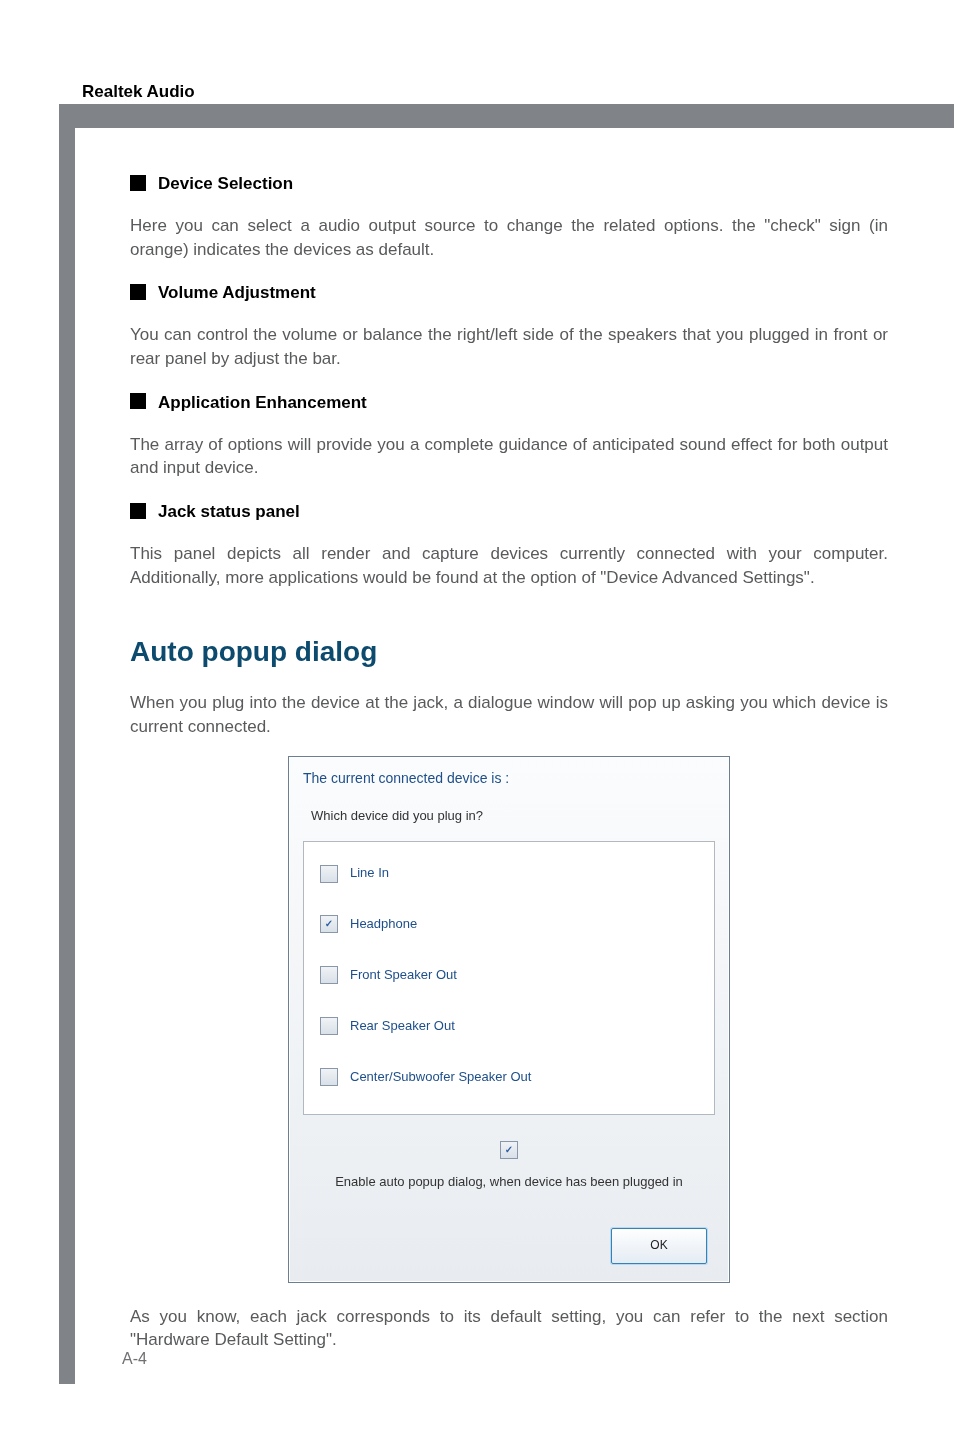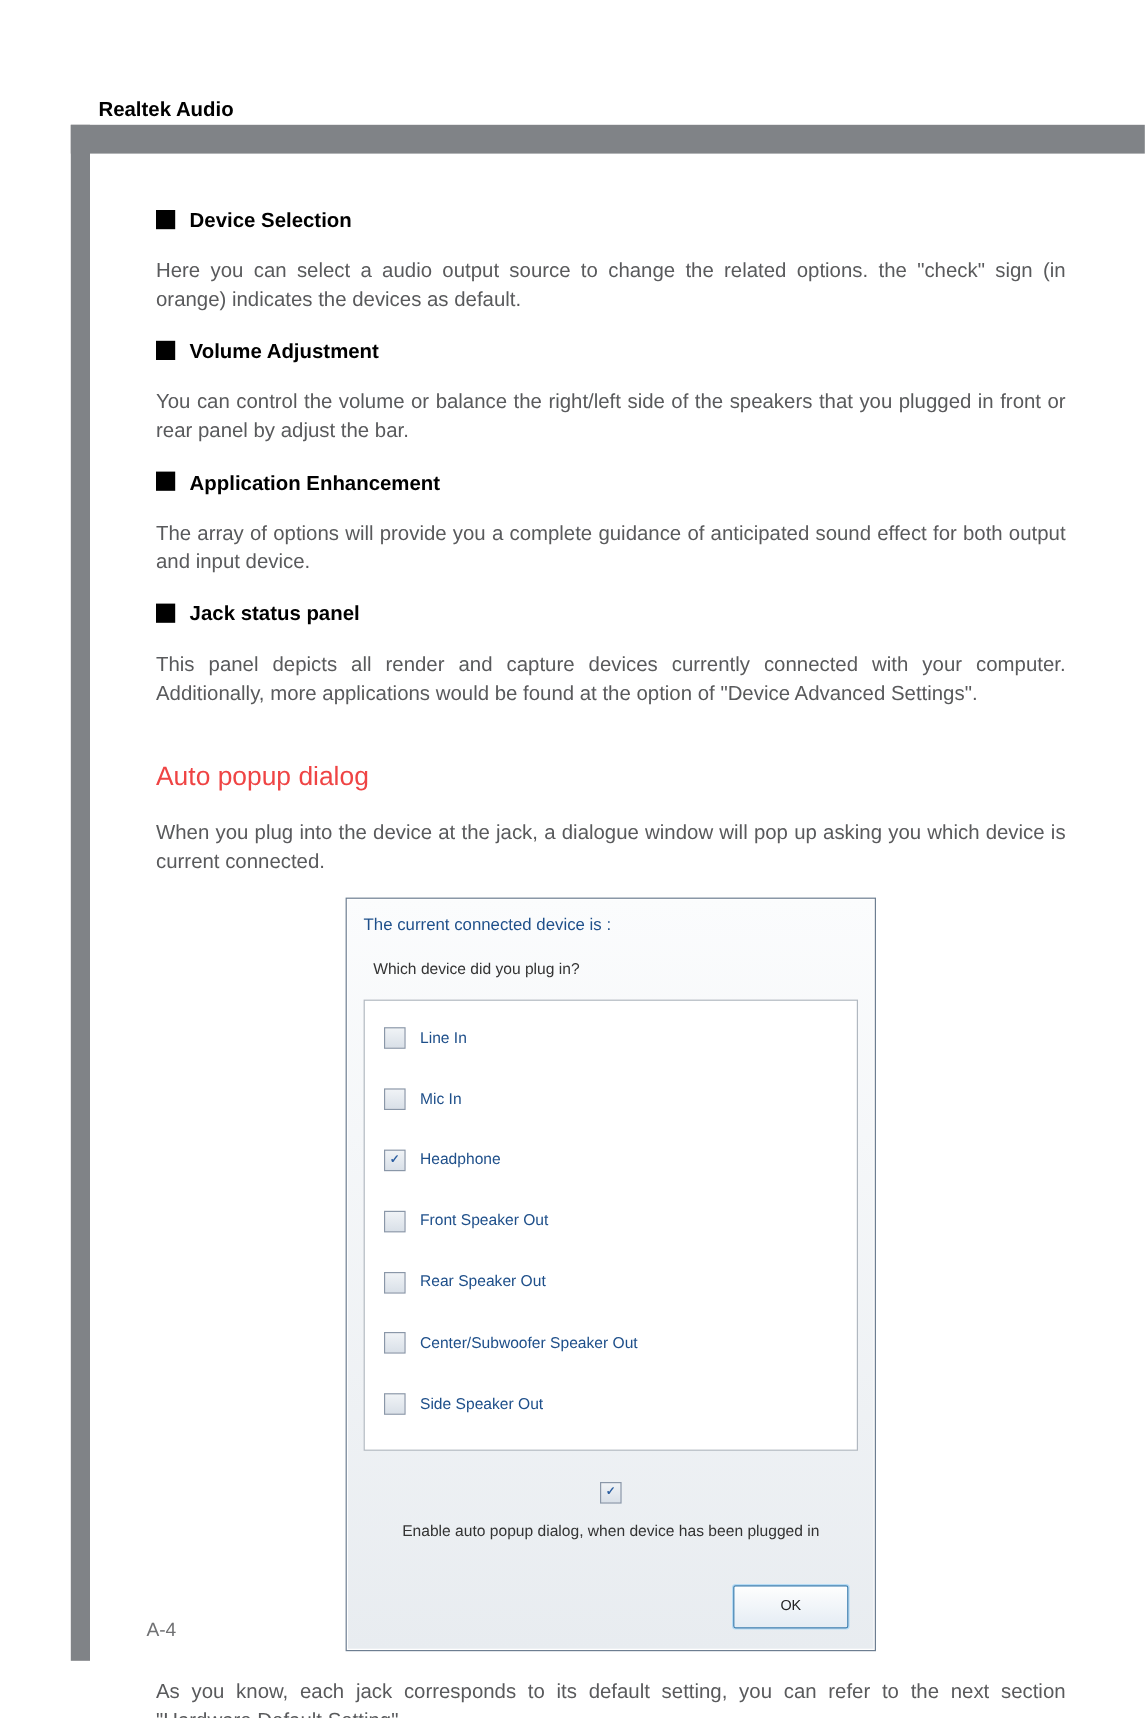--- a/index.html
+++ b/index.html
@@ -61,23 +61,23 @@
       margin-right: 4px;
       vertical-align: middle;
       position: relative;
       top: -2px;
     }
     .para {
       text-align: justify;
       margin-bottom: 4px;
     }
     .section-heading {
-      font-size: 22px;
-      font-weight: normal;
-      color: #ef4444;
+      font-size: 28px;
+      font-weight: bold;
+      color: #0c4a6e;
       margin-top: 26px;
       margin-bottom: 4px;
     }
     .dialog {
       width: 442px;
       margin: 10px auto 14px;
       border: 1px solid #6d7e91;
       background: linear-gradient(#fbfcfd, #e8ecf0);
       padding: 10px 0 10px 0;
       font-size: 13px;
@@ -200,42 +200,34 @@
     <div class="dialog">
       <div class="dialog-title">The current connected device is :</div>
       <div class="dialog-body">
         <div class="dialog-prompt">Which device did you plug in?</div>
         <div class="device-list">
           <div class="device-item">
             <span class="chk"></span>
             <span>Line In</span>
           </div>
           <div class="device-item">
-            <span class="chk"></span>
-            <span>Mic In</span>
-          </div>
-          <div class="device-item">
             <span class="chk checked"></span>
             <span>Headphone</span>
           </div>
           <div class="device-item">
             <span class="chk"></span>
             <span>Front Speaker Out</span>
           </div>
           <div class="device-item">
             <span class="chk"></span>
             <span>Rear Speaker Out</span>
           </div>
           <div class="device-item">
             <span class="chk"></span>
             <span>Center/Subwoofer Speaker Out</span>
-          </div>
-          <div class="device-item">
-            <span class="chk"></span>
-            <span>Side Speaker Out</span>
           </div>
         </div>
         <div class="enable-row">
           <span class="chk checked"></span>
           <span>Enable auto popup dialog, when device has been plugged in</span>
         </div>
         <div class="ok-row">
           <div class="ok-btn">OK</div>
         </div>
       </div>

